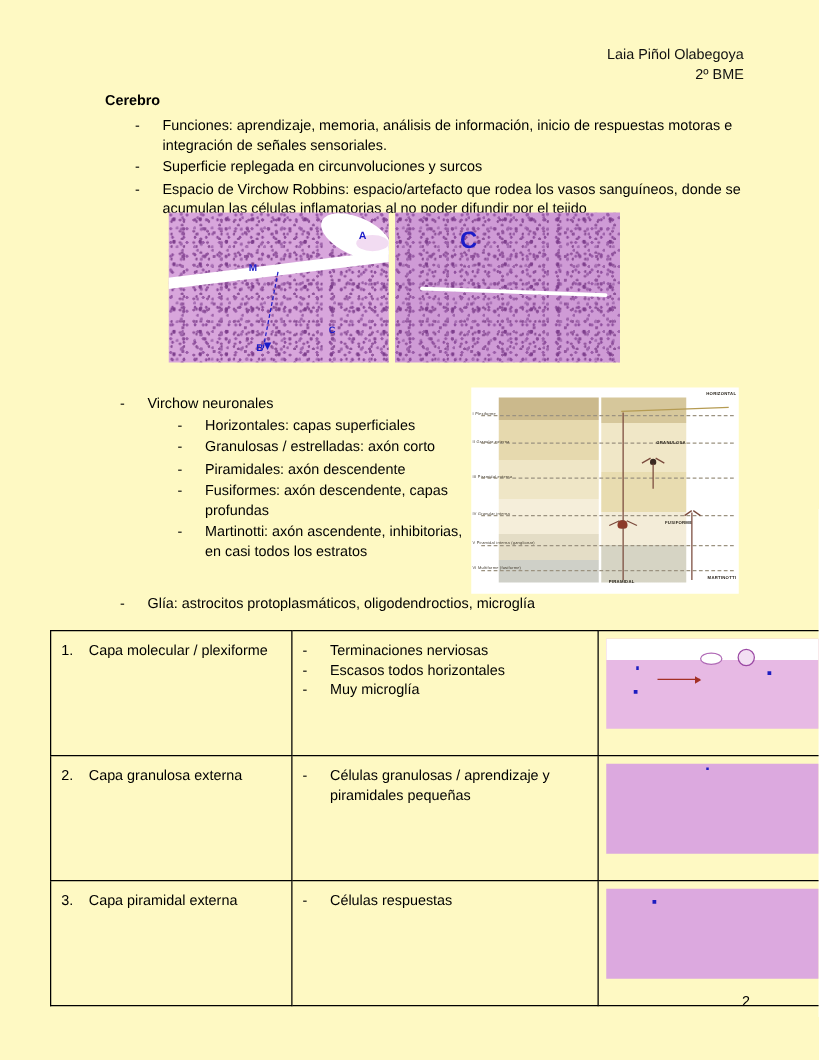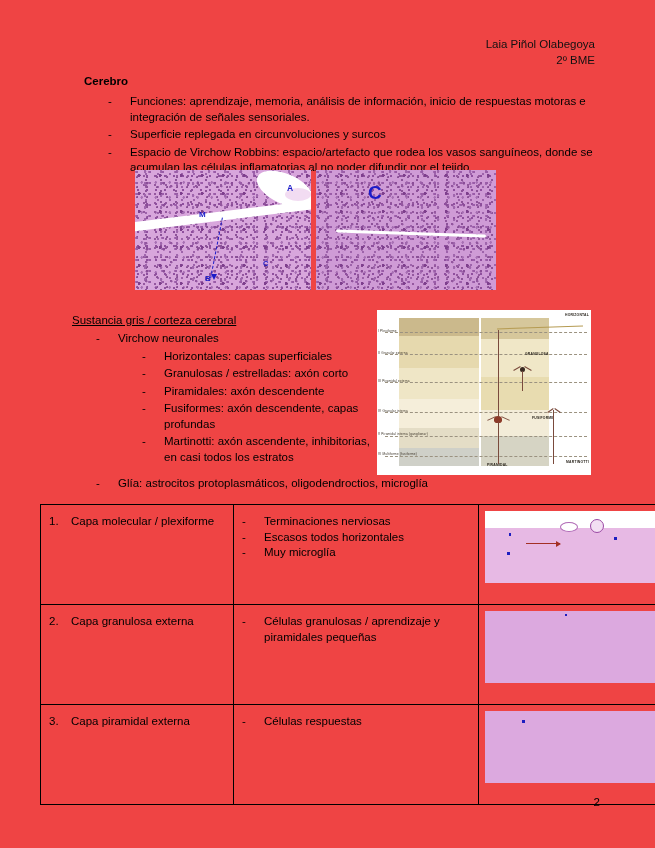--- a/index.html
+++ b/index.html
@@ -8,21 +8,21 @@
     background: #ffffff;
   }
   body {
     font-family: "Liberation Sans", sans-serif;
     color: #000000;
   }
   #page {
     position: relative;
     width: 655px;
     height: 848px;
-    background: #ef4444;
+    background: #fef9c3;
     overflow: hidden;
   }
 
   
   .doc-header {
     position: absolute;
     top: 36px;
     right: 60px;
     text-align: right;
     font-size: 11.5px;
@@ -302,21 +302,20 @@
   </div>
 
   <div id="img-virchow-2" class="histo" style="background:#cf9bd6;">
     <div class="noise tissue-a"></div>
     <div class="noise tissue-b"></div>
     <div class="vessel" style="left:20px; top:62px; width:150px; height:3px; transform:rotate(2deg); border-radius:3px;"></div>
     <div class="lbl" style="left:52px; top:12px; font-size:19px;">C</div>
   </div>
 
   <div id="block-sustancia">
-    <div class="section-title underlined">Sustancia gris / corteza cerebral</div>
 
     <div class="bullet-row lvl1" style="margin-top:3px;">
       <span class="dash">-</span>
       <span class="btext">Virchow neuronales</span>
     </div>
 
     <div class="bullet-row lvl2" style="margin-top:2px;">
       <span class="dash">-</span>
       <span class="btext">Horizontales: capas superficiales</span>
     </div>

